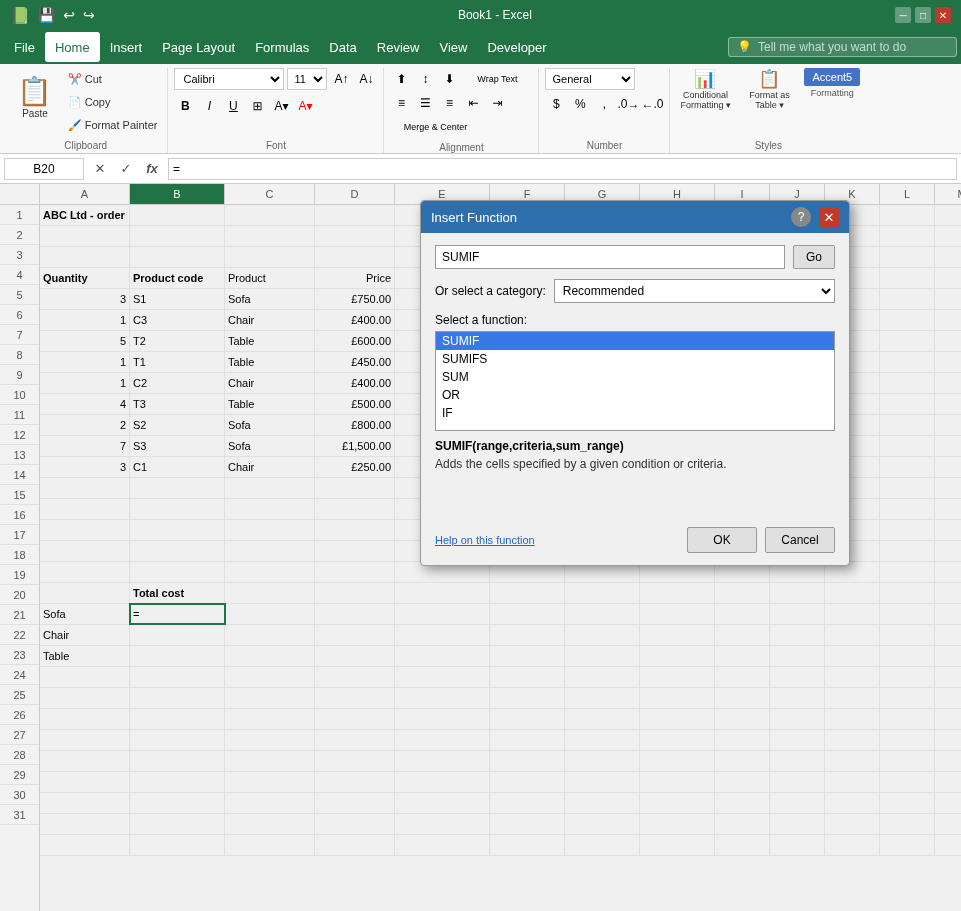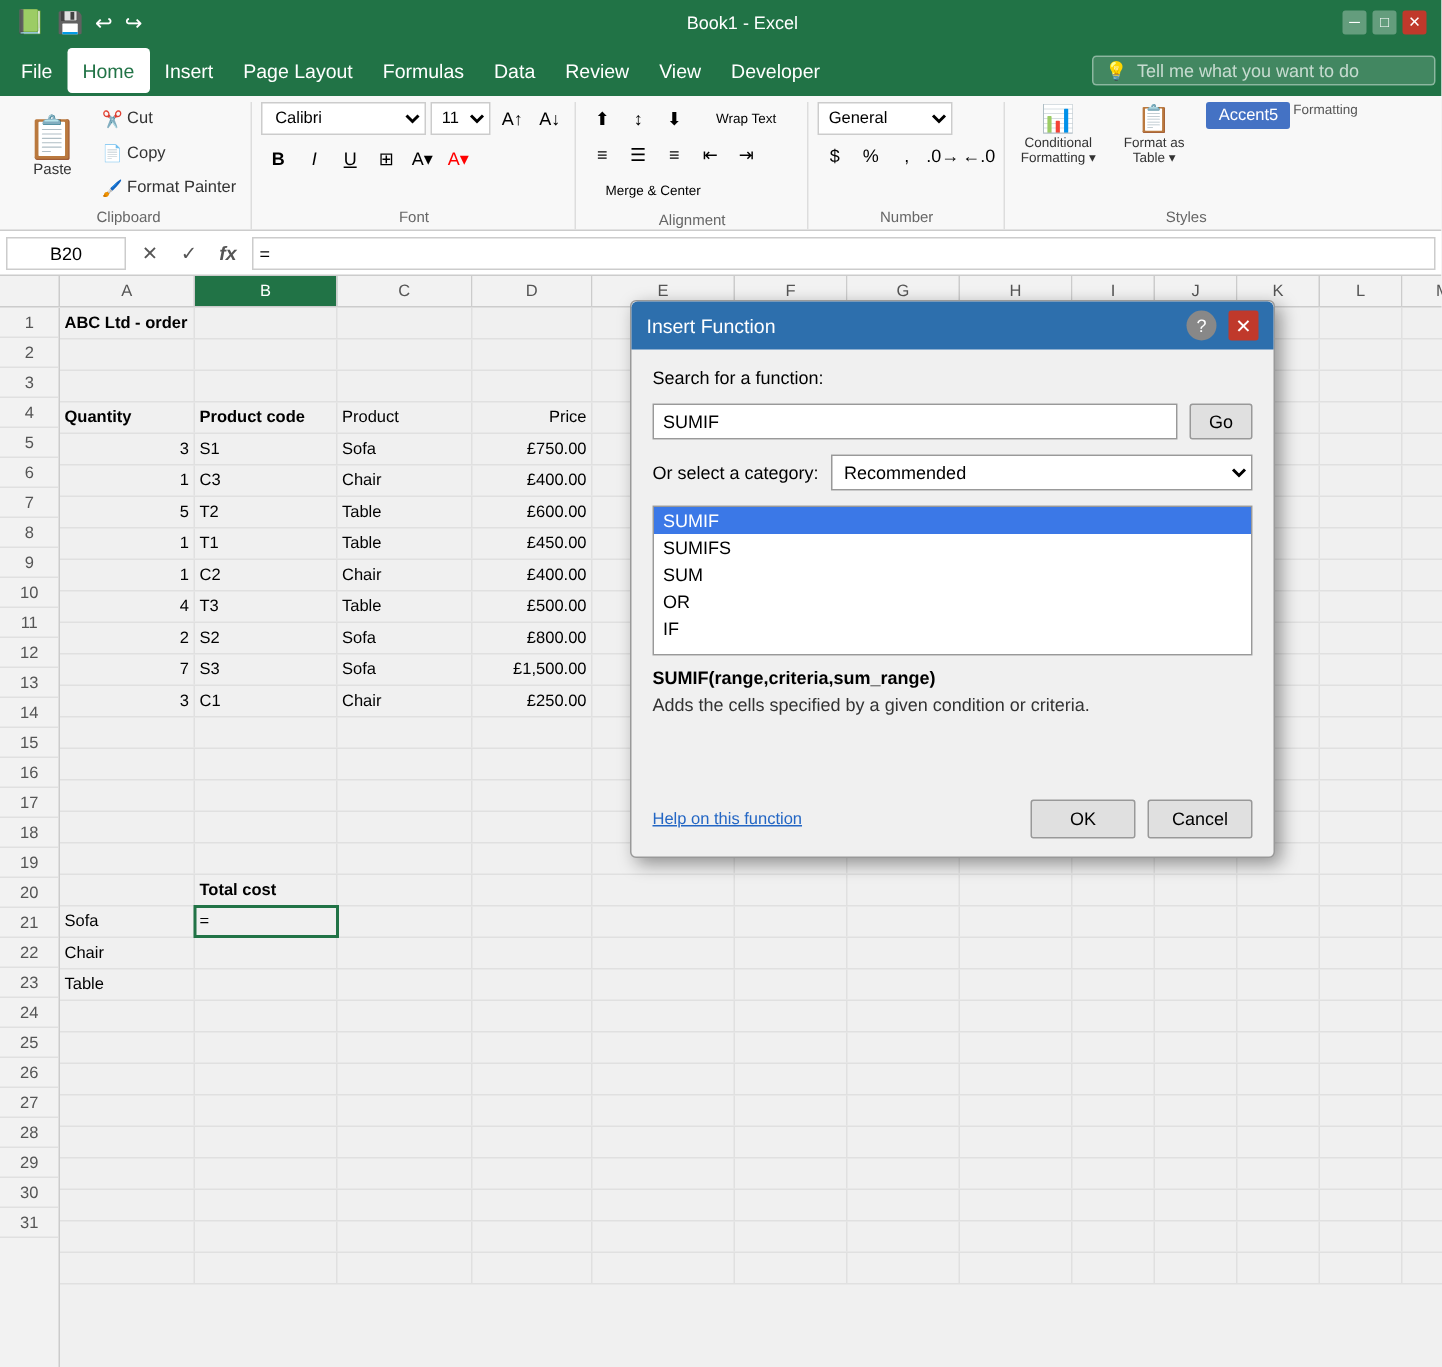--- a/index.html
+++ b/index.html
@@ -586,21 +586,21 @@
   <div class="ribbon-group">
     <div class="ribbon-group-content" style="gap:6px;">
       <div class="cond-fmt-btn">
         <span style="font-size:18px;">📊</span>
         <span style="font-size:9px;text-align:center;">Conditional<br>Formatting ▾</span>
       </div>
       <div class="cond-fmt-btn">
         <span style="font-size:18px;">📋</span>
         <span style="font-size:9px;text-align:center;">Format as<br>Table ▾</span>
       </div>
-      <div style="display:flex;flex-direction:row;gap:2px;">
+      <div style="display:flex;flex-direction:column;gap:2px;">
         <div style="background:#4472C4;color:white;padding:3px 8px;font-size:11px;border-radius:2px;cursor:pointer;">Accent5</div>
         <div style="font-size:9px;text-align:center;color:#555;">Formatting</div>
       </div>
     </div>
     <div class="ribbon-group-label">Styles</div>
   </div>
 
 </div>
 
 <div class="formula-bar">
@@ -1140,33 +1140,31 @@
   <div class="modal">
     <div class="modal-titlebar">
       <span>Insert Function</span>
       <div class="modal-titlebar-btns">
         <div class="modal-help-btn">?</div>
         <div class="modal-close-btn">✕</div>
       </div>
     </div>
     <div class="modal-body">
       <div class="modal-row">
-        <span>Search for a function:</span>
-      </div>
-      <div class="modal-row">
         <input type="text" class="modal-search-input" value="SUMIF" style="">
         <button class="modal-go-btn">Go</button>
       </div>
       <div class="modal-category-row">
         <span>Or select a category:</span>
         <select class="modal-category-select">
           <option>Recommended</option>
         </select>
       </div>
       <div>
+        <div class="modal-fn-label">Select a function:</div>
         <div class="modal-fn-list" id="fn-list">
             <div class="fn-item selected">SUMIF</div>
             <div class="fn-item">SUMIFS</div>
             <div class="fn-item">SUM</div>
             <div class="fn-item">OR</div>
             <div class="fn-item">IF</div>
           </div>
       </div>
       <div class="fn-signature">SUMIF(range,criteria,sum_range)</div>
       <div class="fn-description">Adds the cells specified by a given condition or criteria.</div>

